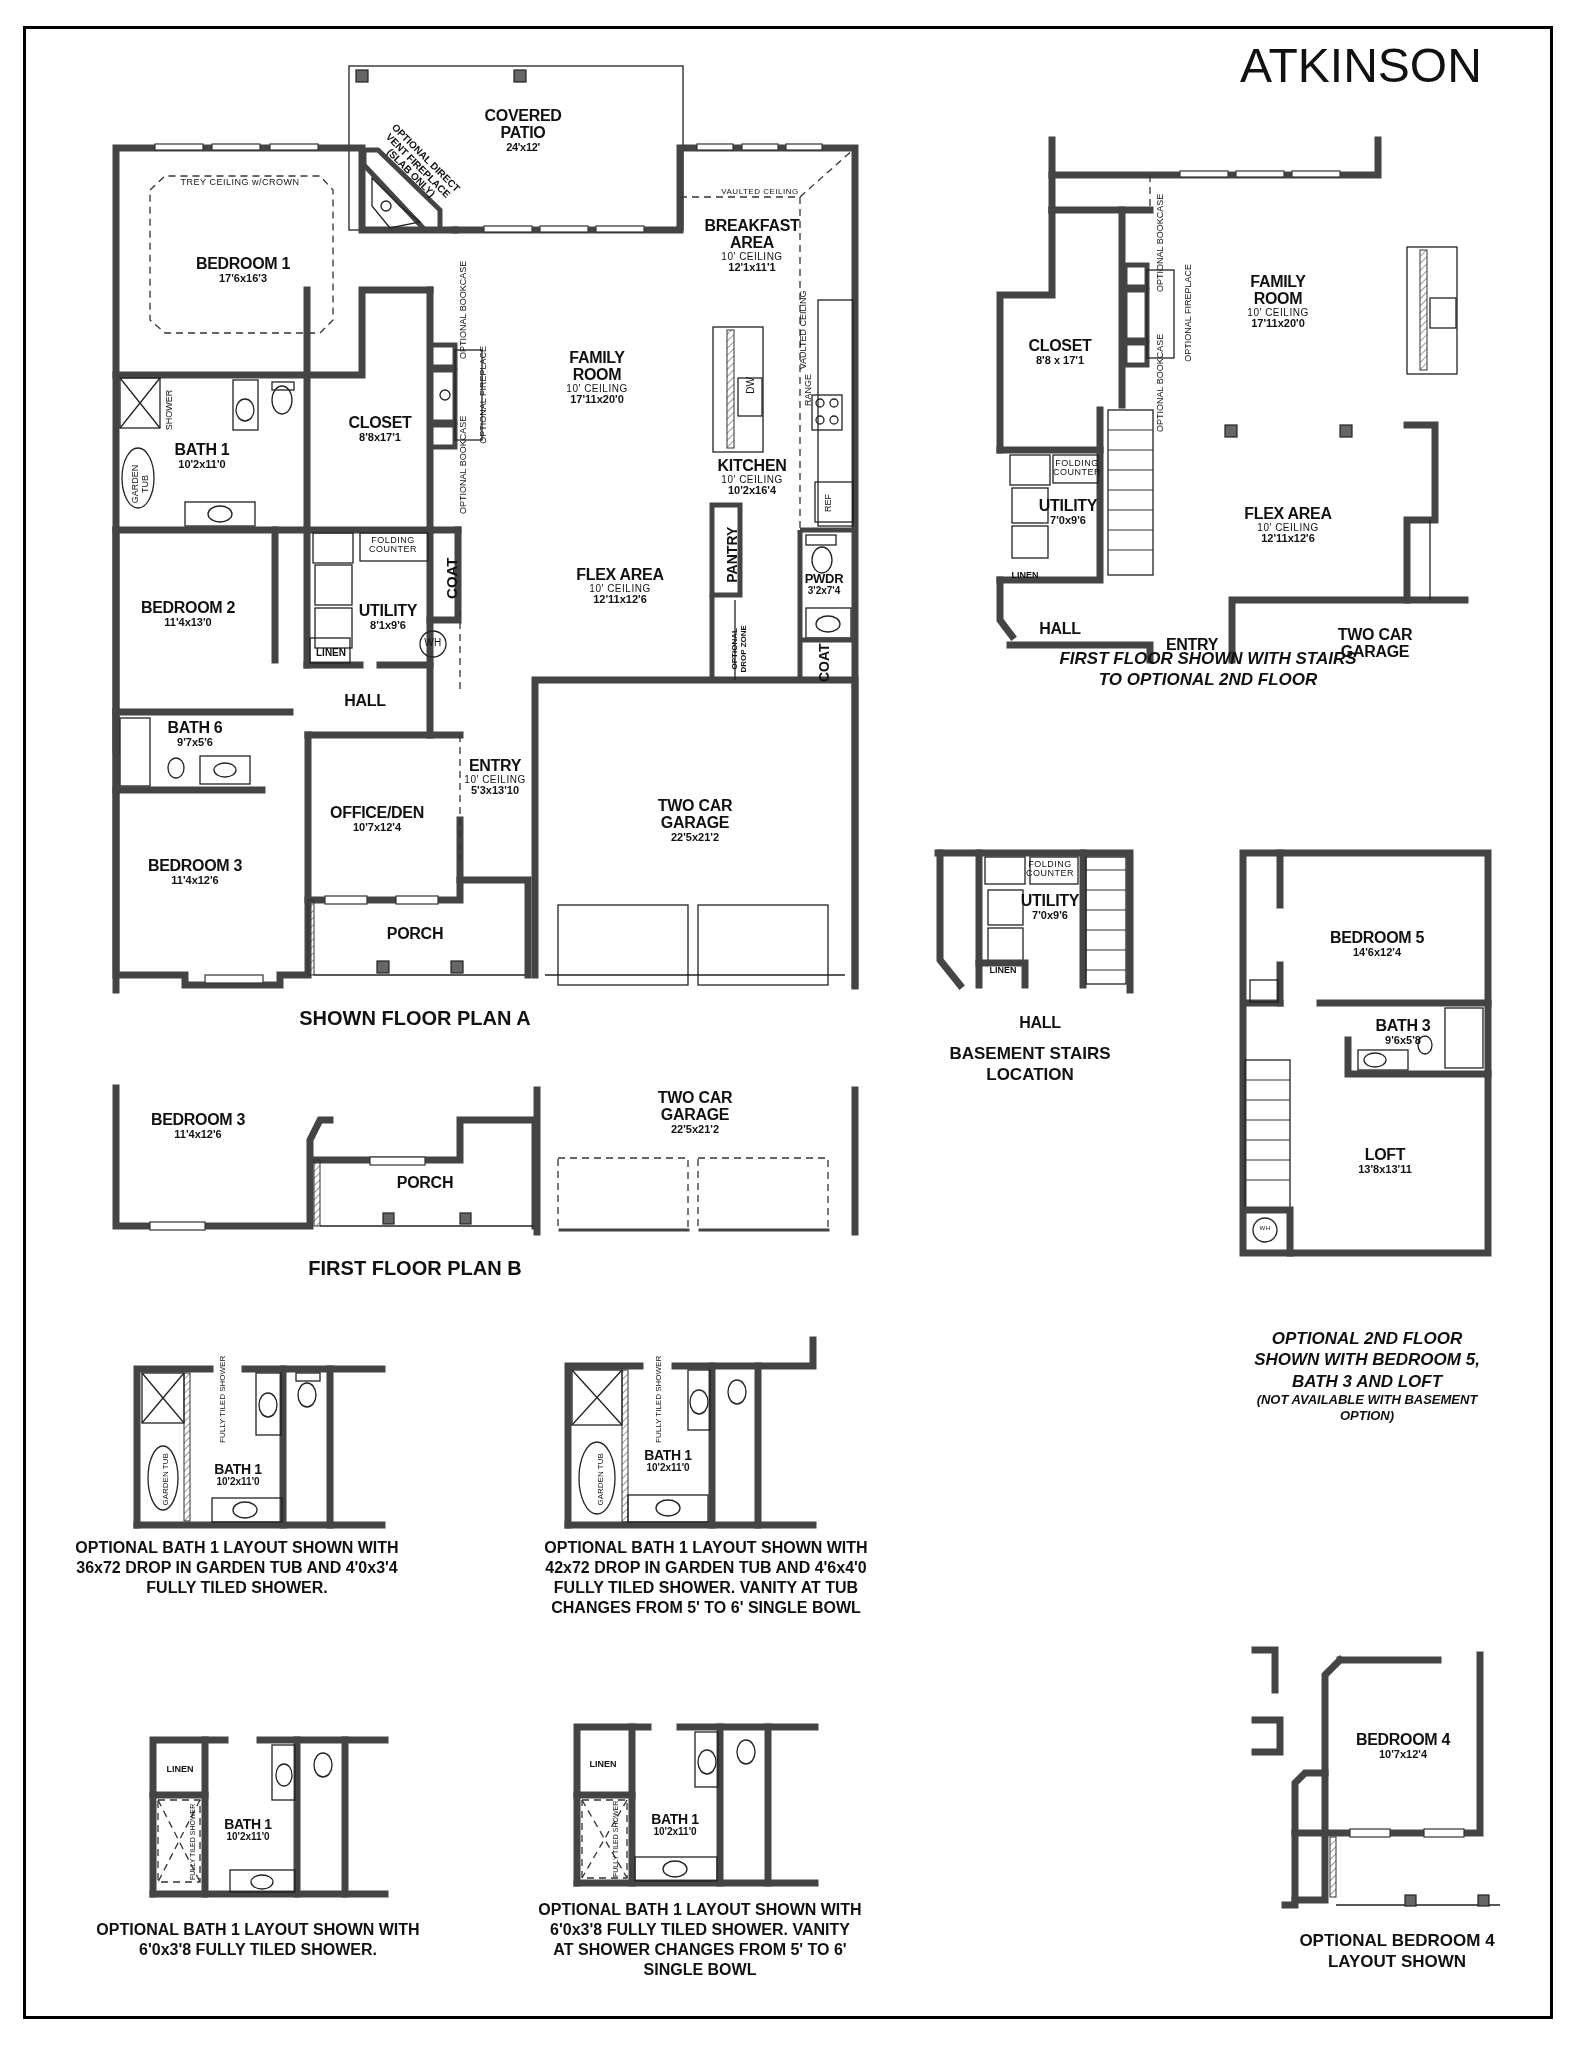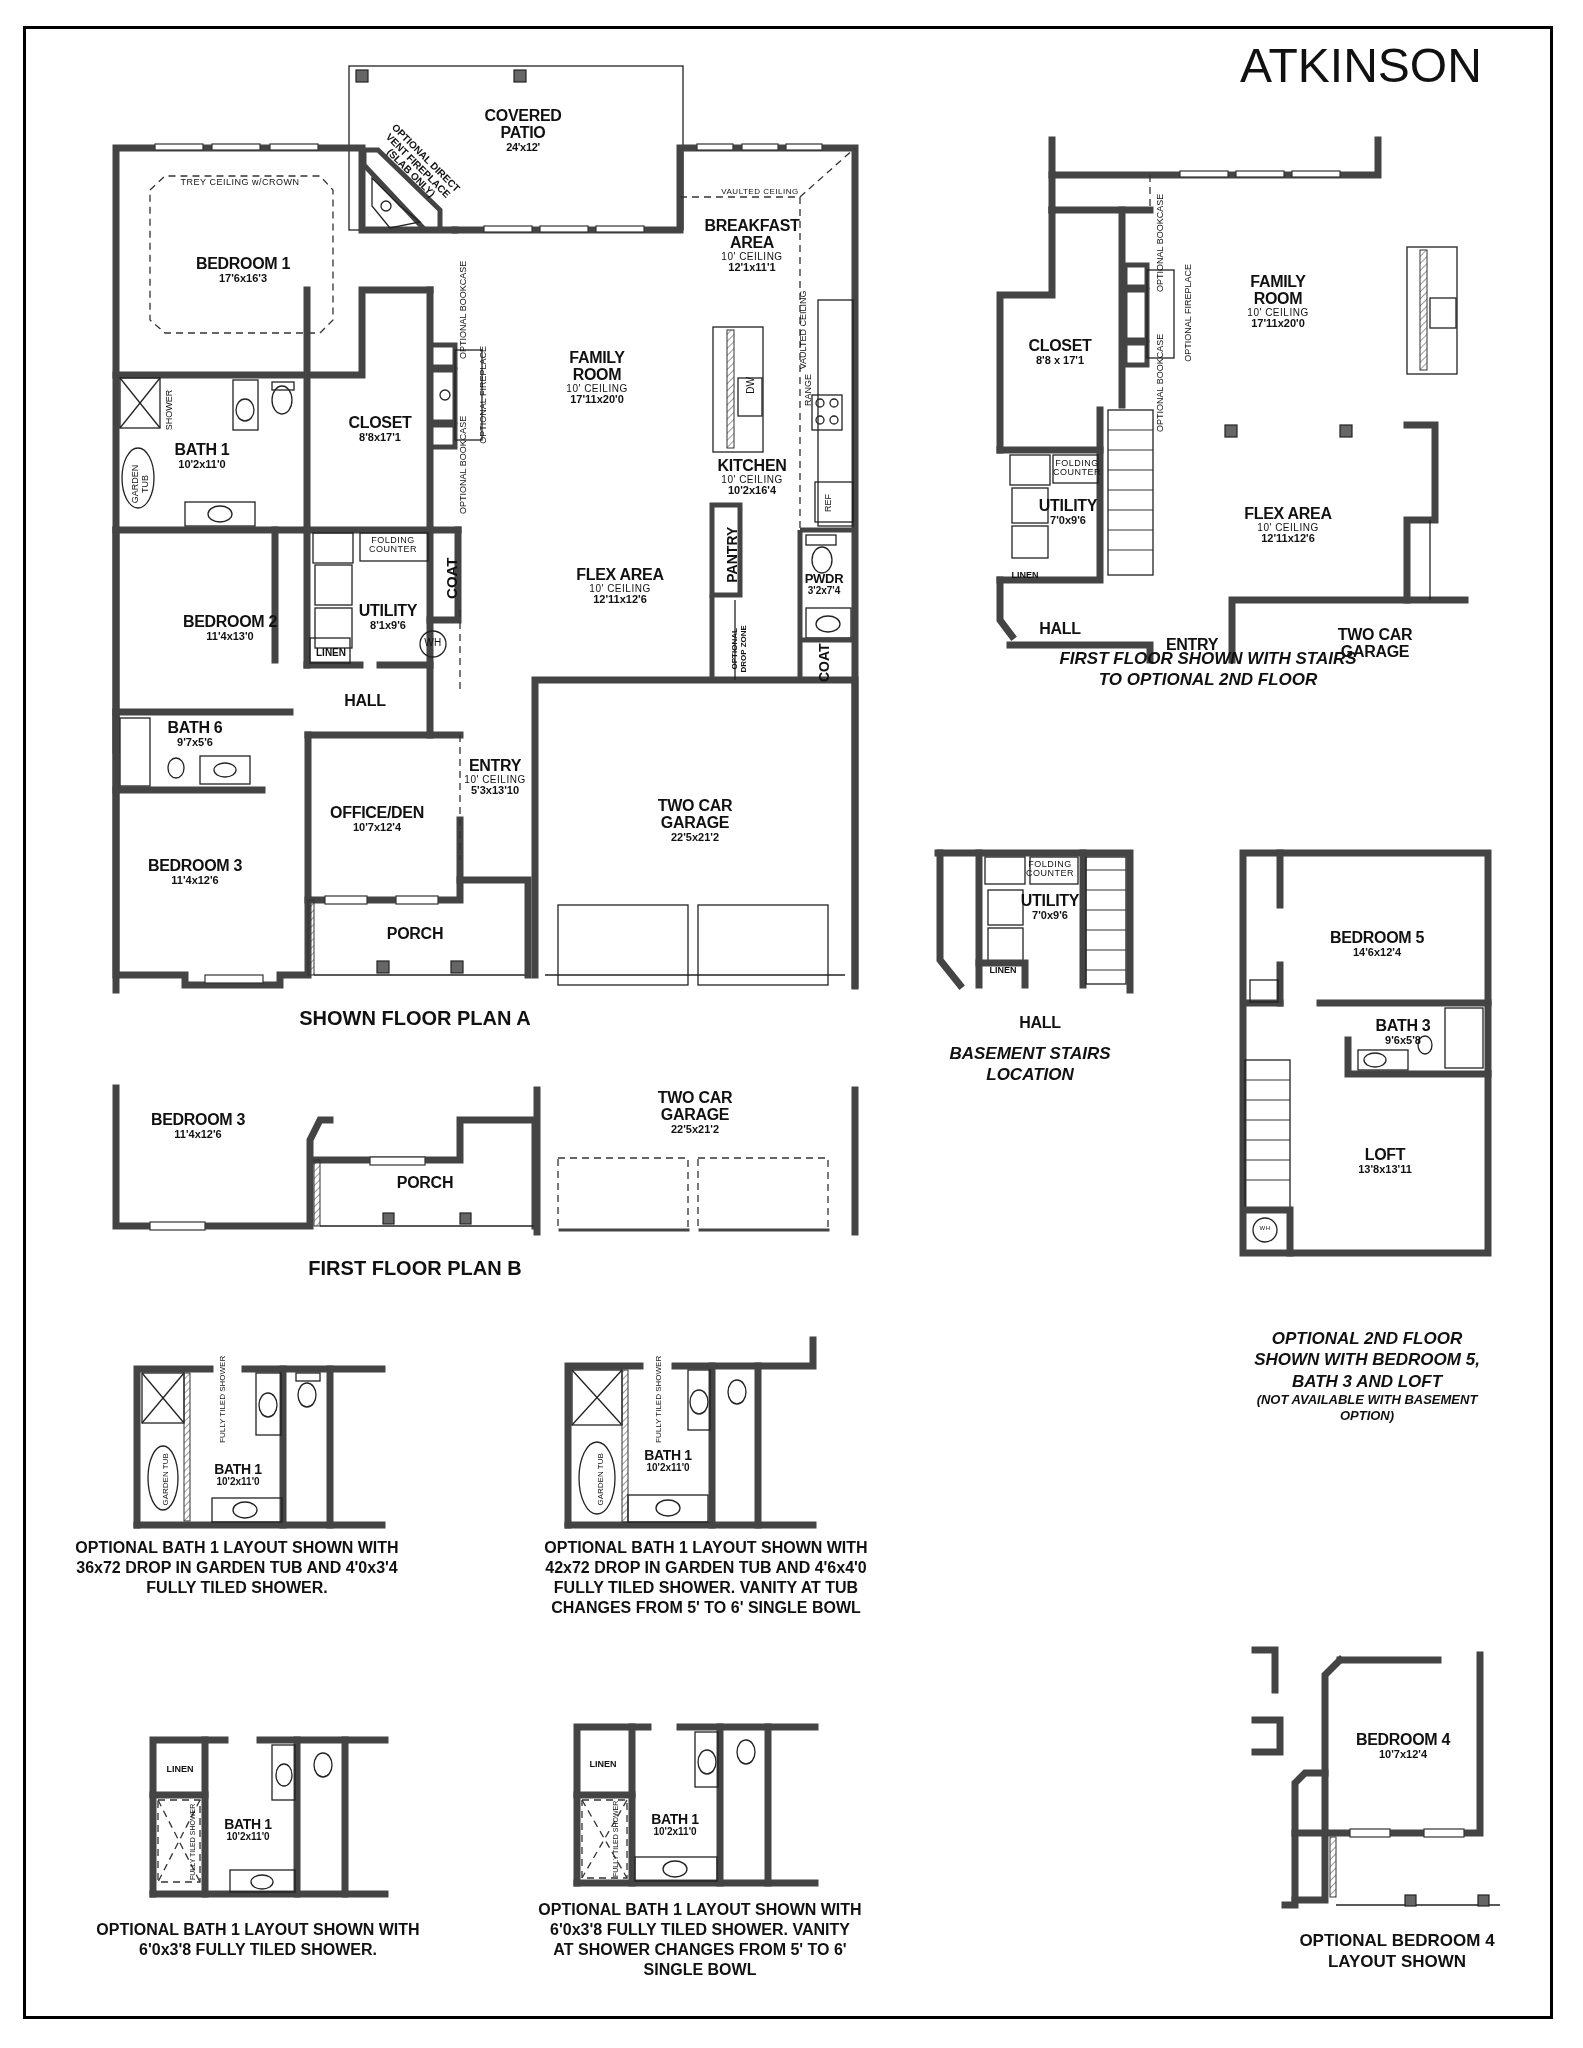--- a/index.html
+++ b/index.html
@@ -384,21 +384,21 @@
   </div>
   <div class="vert" style="left:415px;top:305px;transform:rotate(-90deg);">OPTIONAL BOOKCASE</div>
   <div class="vert" style="left:415px;top:460px;transform:rotate(-90deg);">OPTIONAL BOOKCASE</div>
   <div class="vert" style="left:435px;top:390px;transform:rotate(-90deg);">OPTIONAL FIREPLACE</div>
   <div class="vert" style="left:150px;top:405px;transform:rotate(-90deg);">SHOWER</div>
   <div class="vert" style="left:118px;top:474px;transform:rotate(-90deg);width:45px;white-space:normal;">GARDEN TUB</div>
   <div class="txt" style="left:202px;top:442px;">
     <div class="rn">BATH 1</div>
     <div class="rd">10'2x11'0</div>
   </div>
-  <div class="txt" style="left:188px;top:614px;margin-left:42px;">
+  <div class="txt" style="left:188px;top:600px;">
     <div class="rn">BEDROOM 2</div>
     <div class="rd">11'4x13'0</div>
   </div>
   <div class="txt rc" style="left:393px;top:536px;font-size:9px;white-space:normal;width:60px;">FOLDING COUNTER</div>
   <div class="txt" style="left:388px;top:603px;">
     <div class="rn">UTILITY</div>
     <div class="rd">8'1x9'6</div>
   </div>
   <div class="txt rc" style="left:433px;top:638px;">WH</div>
   <div class="txt small" style="left:331px;top:648px;font-size:10px;">LINEN</div>
@@ -488,21 +488,21 @@
     <div>TO OPTIONAL 2ND FLOOR</div>
   </div>
 
   <div class="txt rc" style="left:1050px;top:860px;font-size:9px;white-space:normal;width:50px;">FOLDING COUNTER</div>
   <div class="txt" style="left:1050px;top:893px;">
     <div class="rn">UTILITY</div>
     <div class="rd">7'0x9'6</div>
   </div>
   <div class="txt small" style="left:1003px;top:966px;font-size:9px;">LINEN</div>
   <div class="txt rn" style="left:1040px;top:1015px;">HALL</div>
-  <div class="txt cap-s" style="left:1030px;top:1043px;font-style:italic;">
+  <div class="txt cap-s" style="left:1030px;top:1043px;">
     <div>BASEMENT STAIRS</div>
     <div>LOCATION</div>
   </div>
 
   <div class="txt" style="left:1377px;top:930px;">
     <div class="rn">BEDROOM 5</div>
     <div class="rd">14'6x12'4</div>
   </div>
   <div class="txt" style="left:1403px;top:1018px;">
     <div class="rn">BATH 3</div>

